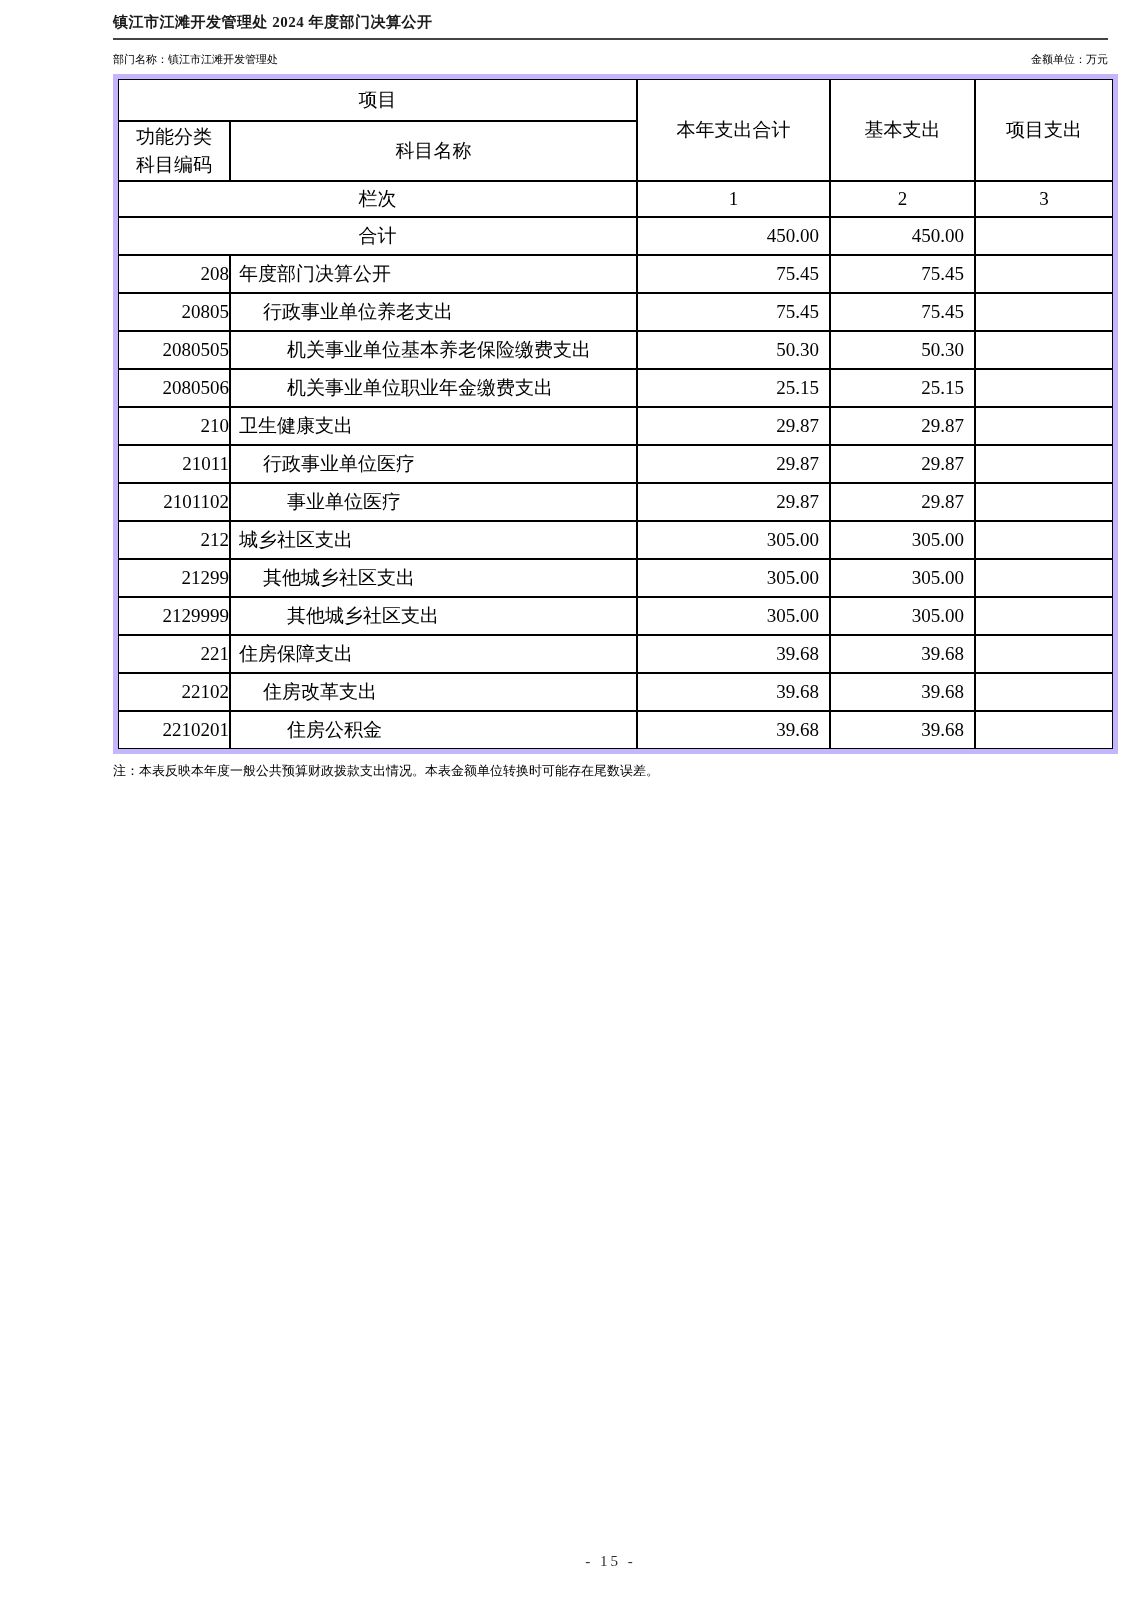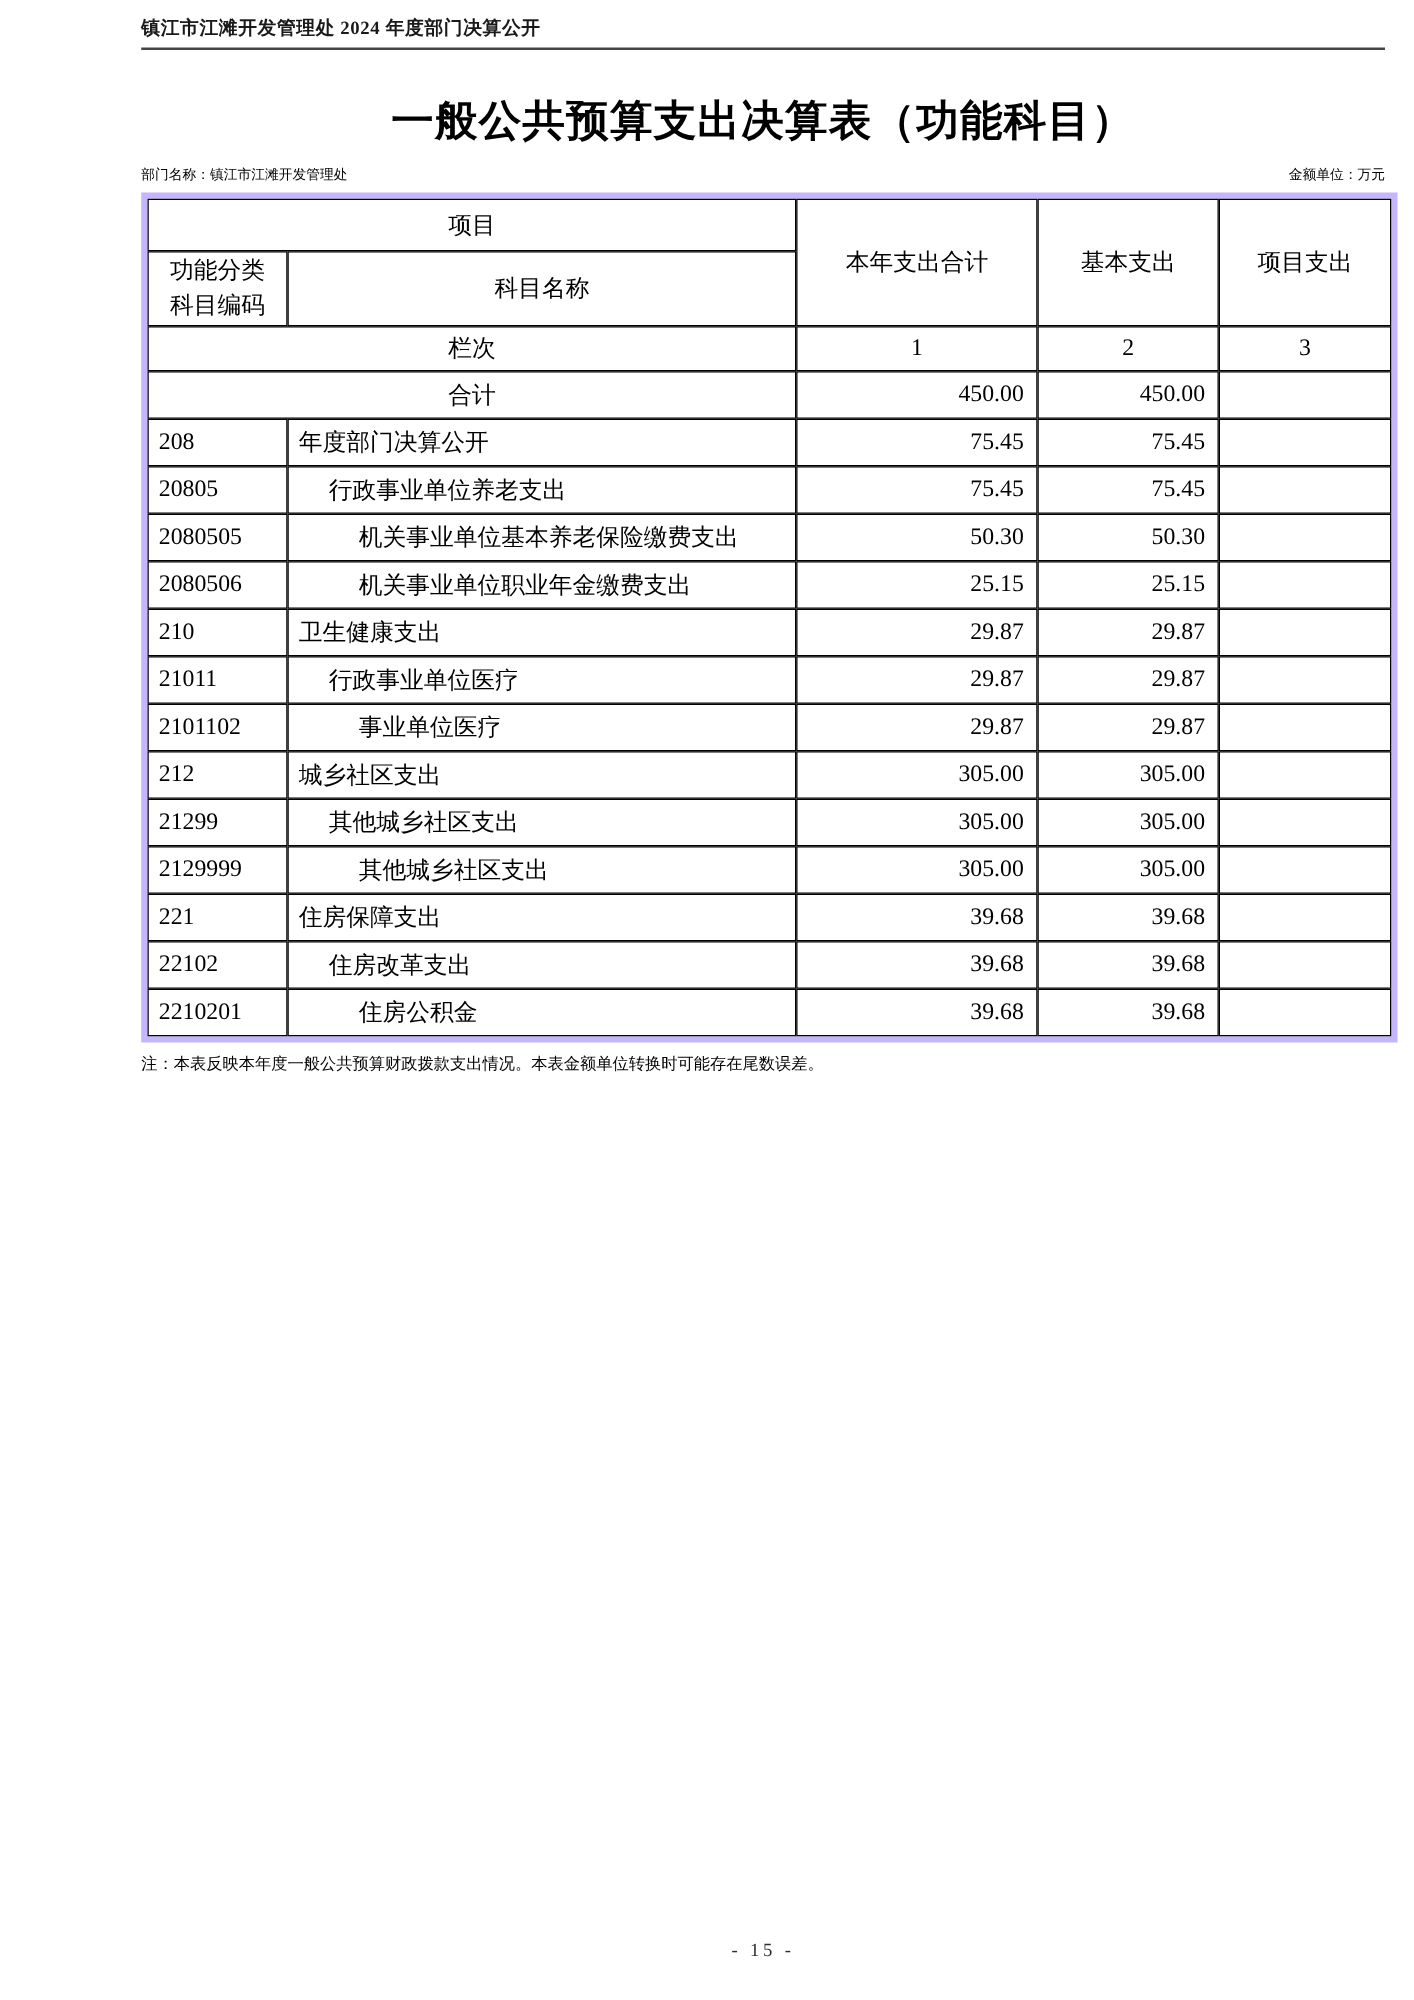--- a/index.html
+++ b/index.html
@@ -71,21 +71,21 @@
   }
   .r-head1 td { height: 40px; }
   .r-head2 td { height: 58px; }
   .r-lanci td { height: 34px; }
   .r-data td { height: 36px; }
   .code-head {
     text-align: center;
     white-space: pre-line !important;
     line-height: 1.45;
   }
-  td.code { padding-left: 8px !important; text-align: left; }
+  td.code { padding-left: 8px !important; text-align: right; }
   td.name { text-align: left; }
   td.indent-0 { padding-left: 8px !important; }
   td.indent-1 { padding-left: 32px !important; }
   td.indent-2 { padding-left: 56px !important; }
   .note {
     margin-top: 8px;
     font-size: 13px;
   }
   .page-number {
     position: absolute;
@@ -99,21 +99,20 @@
   }
 </style>
 </head>
 <body>
 
 <div class="page">
   <div class="content">
 
     <div class="doc-header">镇江市江滩开发管理处 2024 年度部门决算公开</div>
 
-    <div class="title">一般公共预算支出决算表（功能科目）</div>
 
 
     <div class="meta-row">
       <span>部门名称：镇江市江滩开发管理处</span>
       <span>金额单位：万元</span>
     </div>
 
     <table class="budget">
       <colgroup>
         <col style="width:112px">

